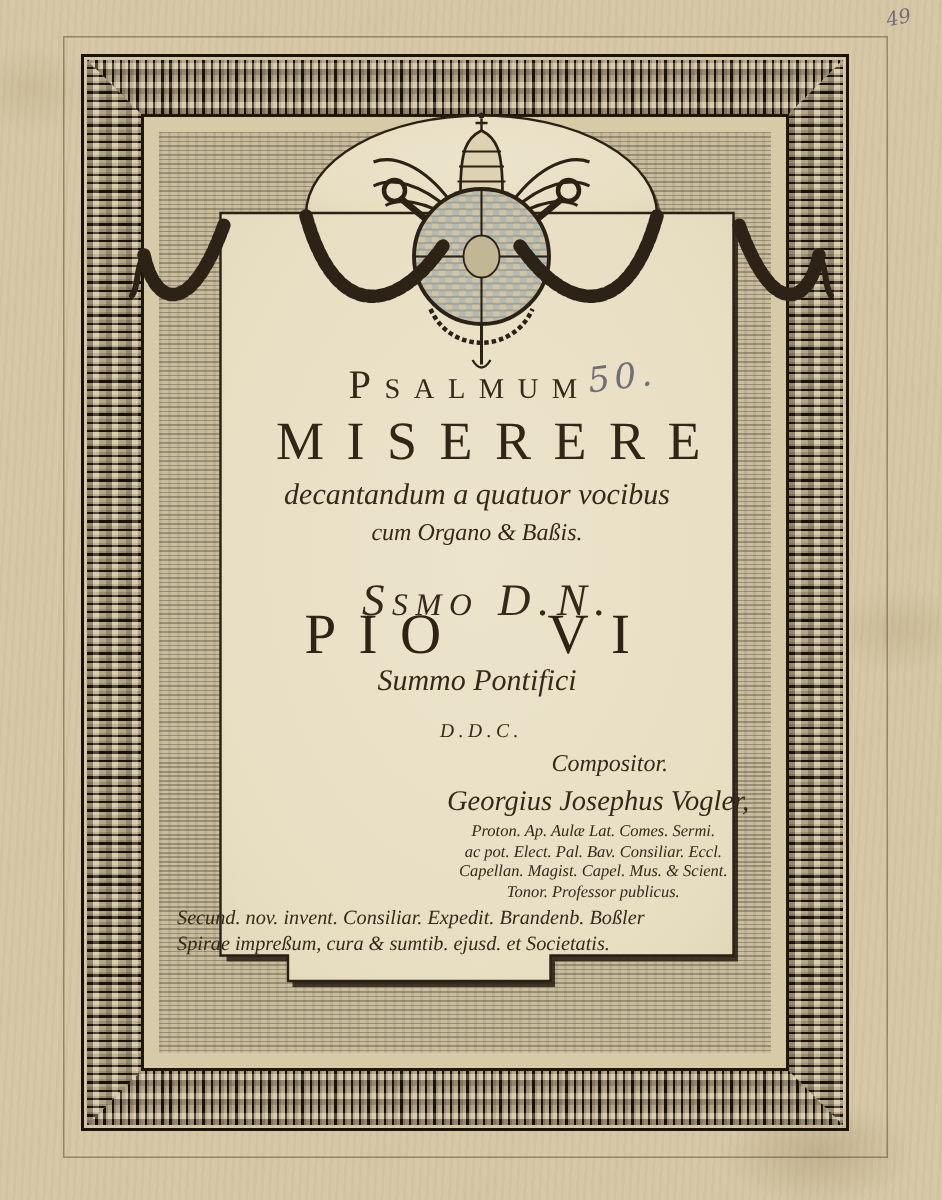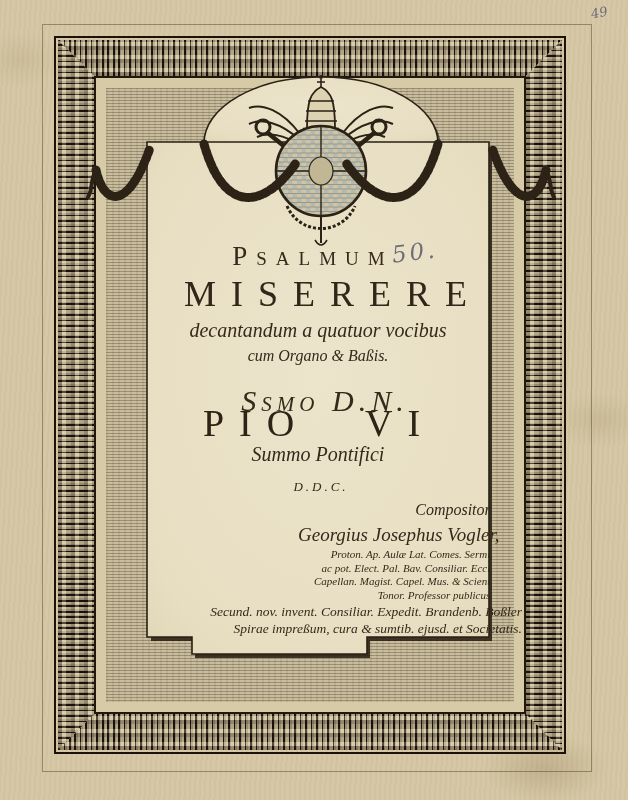--- a/index.html
+++ b/index.html
@@ -48,25 +48,25 @@
   .tl{position:absolute;left:147px;width:342px;text-align:center;line-height:1;white-space:nowrap;}
   .psalmum{top:243px;font-size:27px;font-variant:small-caps;letter-spacing:9px;padding-left:9px;transform:translateX(-14px);}
   .miserere{top:276px;font-size:36px;letter-spacing:15px;padding-left:15px;color:#31261700;color:#312617;}
   .script{font-style:italic;}
   .sub1{top:320px;font-size:20px;}
   .sub2{top:348px;font-size:16px;}
   .ssmo{top:386px;font-size:30px;font-variant:small-caps;letter-spacing:5px;padding-left:7px;}
   .piovi{top:404px;font-size:38px;letter-spacing:15px;word-spacing:32px;padding-left:1px;color:#2e2314;}
   .summo{top:444px;font-size:20px;}
   .ddc{top:480px;font-size:13px;font-variant:small-caps;letter-spacing:3px;padding-left:3px;}
-  .composer{position:absolute;left:298px;top:502px;width:195px;text-align:right;line-height:1;}
+  .composer{position:absolute;left:298px;top:502px;width:195px;text-align:center;line-height:1;}
   .composer .label{font-style:italic;font-size:16px;padding-left:22px;}
   .composer .name{font-style:italic;font-size:19px;margin-top:7px;white-space:nowrap;}
   .composer .titles{font-style:italic;font-size:11px;line-height:13.5px;margin-top:4px;}
-  .imprint{position:absolute;left:118px;top:604px;width:404px;text-align:right;
+  .imprint{position:absolute;left:118px;top:604px;width:404px;text-align:left;
     font-style:italic;font-size:13.5px;line-height:16.5px;}
   .handwriting{position:absolute;color:#6f6d78;font-style:italic;line-height:1;
     font-family:"DejaVu Serif","Liberation Serif",serif;}
   .hw-folio{left:591px;top:6px;font-size:13px;transform:rotate(-12deg);}
   .hw-psalm{left:392px;top:241px;font-size:23px;letter-spacing:3px;transform:rotate(-7deg);}
 </style>
 </head>
 <body>
 
 <div id="page">

